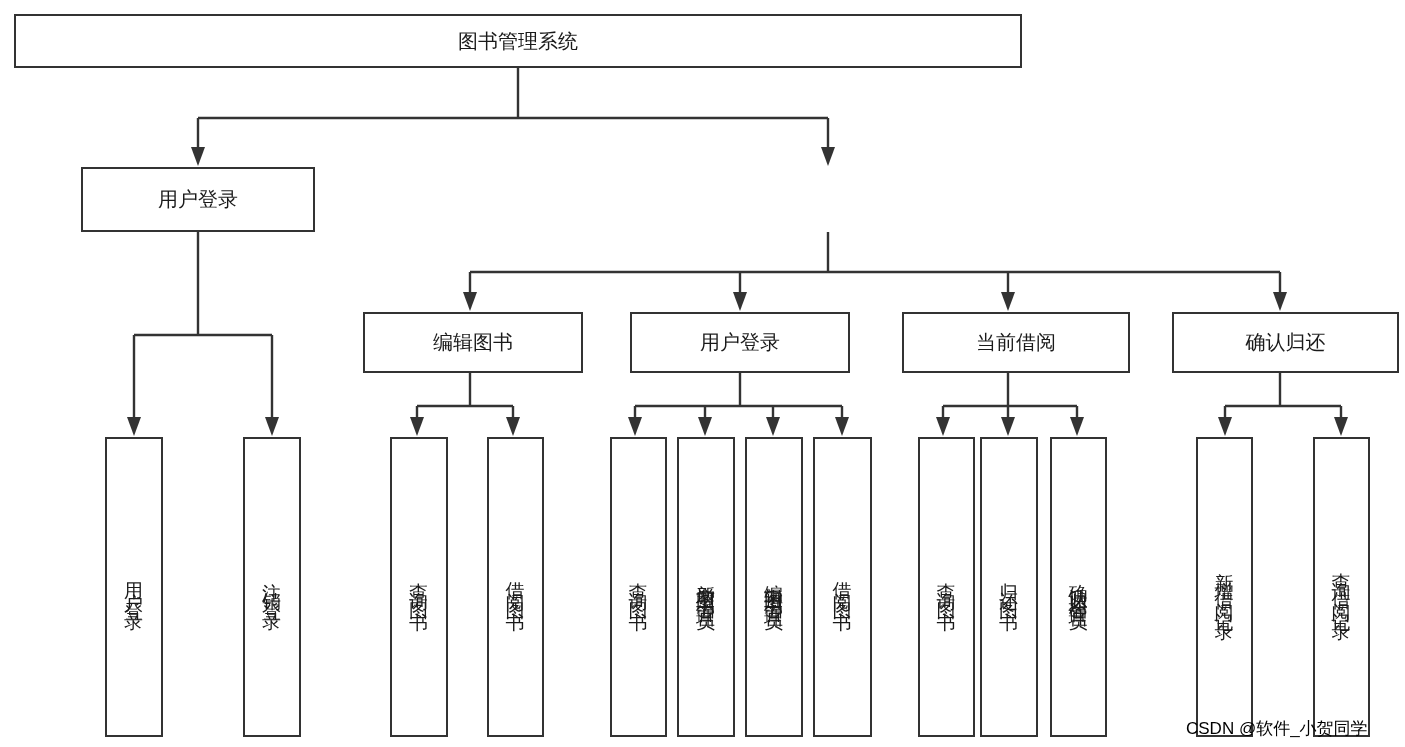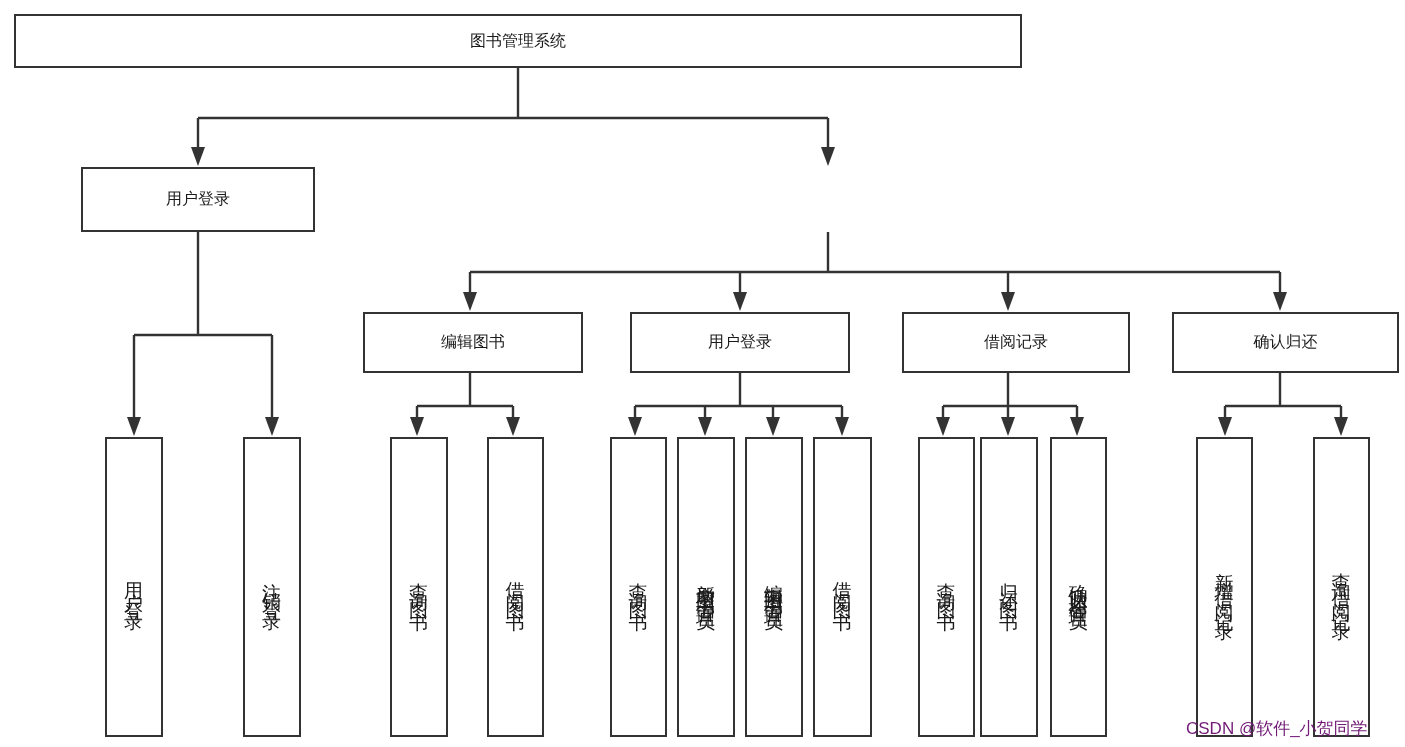--- a/index.html
+++ b/index.html
@@ -7,31 +7,31 @@
     position:relative; width:1405px; height:747px;
     background:#ffffff; overflow:hidden;
     font-family:"Liberation Sans", "DejaVu Sans", sans-serif;
     color:#1a1a1a;
   }
   #wires { position:absolute; left:0; top:0; z-index:1; }
   .box {
     position:absolute; z-index:2; box-sizing:border-box;
     background:#ffffff; border:2px solid #333333;
     display:flex; align-items:center; justify-content:center;
-    font-size:16px; color:#1a1a1a; white-space:nowrap;
+    font-size:20px; color:#1a1a1a; white-space:nowrap;
   }
   .leaf { font-size:19px; }
   .vtext {
     writing-mode:vertical-rl; text-orientation:mixed;
     letter-spacing:10px; line-height:1;
   }
   .vtext.dense { letter-spacing:4px; }
   #watermark {
     position:absolute; z-index:3; left:1186px; top:717px;
-    font-size:17px; color:#701a75; white-space:nowrap;
+    font-size:17px; color:#000000; white-space:nowrap;
   }
 </style>
 </head>
 <body>
 
 <div id="stage">
 
   <svg id="wires" width="1405" height="747" viewBox="0 0 1405 747">
     <path fill="none" stroke="#333333" stroke-width="2.4" d="
       M518 68 V118 M198 118 H828 M198 118 V150 M828 118 V150
@@ -72,21 +72,21 @@
     <span>用户登录</span>
   </div>
 
   <div class="box" style="left:363px; top:312px; width:220px; height:61px;">
     <span>编辑图书</span>
   </div>
   <div class="box" style="left:630px; top:312px; width:220px; height:61px;">
     <span>用户登录</span>
   </div>
   <div class="box" style="left:902px; top:312px; width:228px; height:61px;">
-    <span>借阅记录</span>
+    <span>当前借阅</span>
   </div>
   <div class="box" style="left:1172px; top:312px; width:227px; height:61px;">
     <span>确认归还</span>
   </div>
 
   <div class="box leaf" style="left:105px; top:437px; width:58px; height:300px;">
     <span class="vtext">用户登录</span>
   </div>
   <div class="box leaf" style="left:243px; top:437px; width:58px; height:300px;">
     <span class="vtext">注销登录</span>

